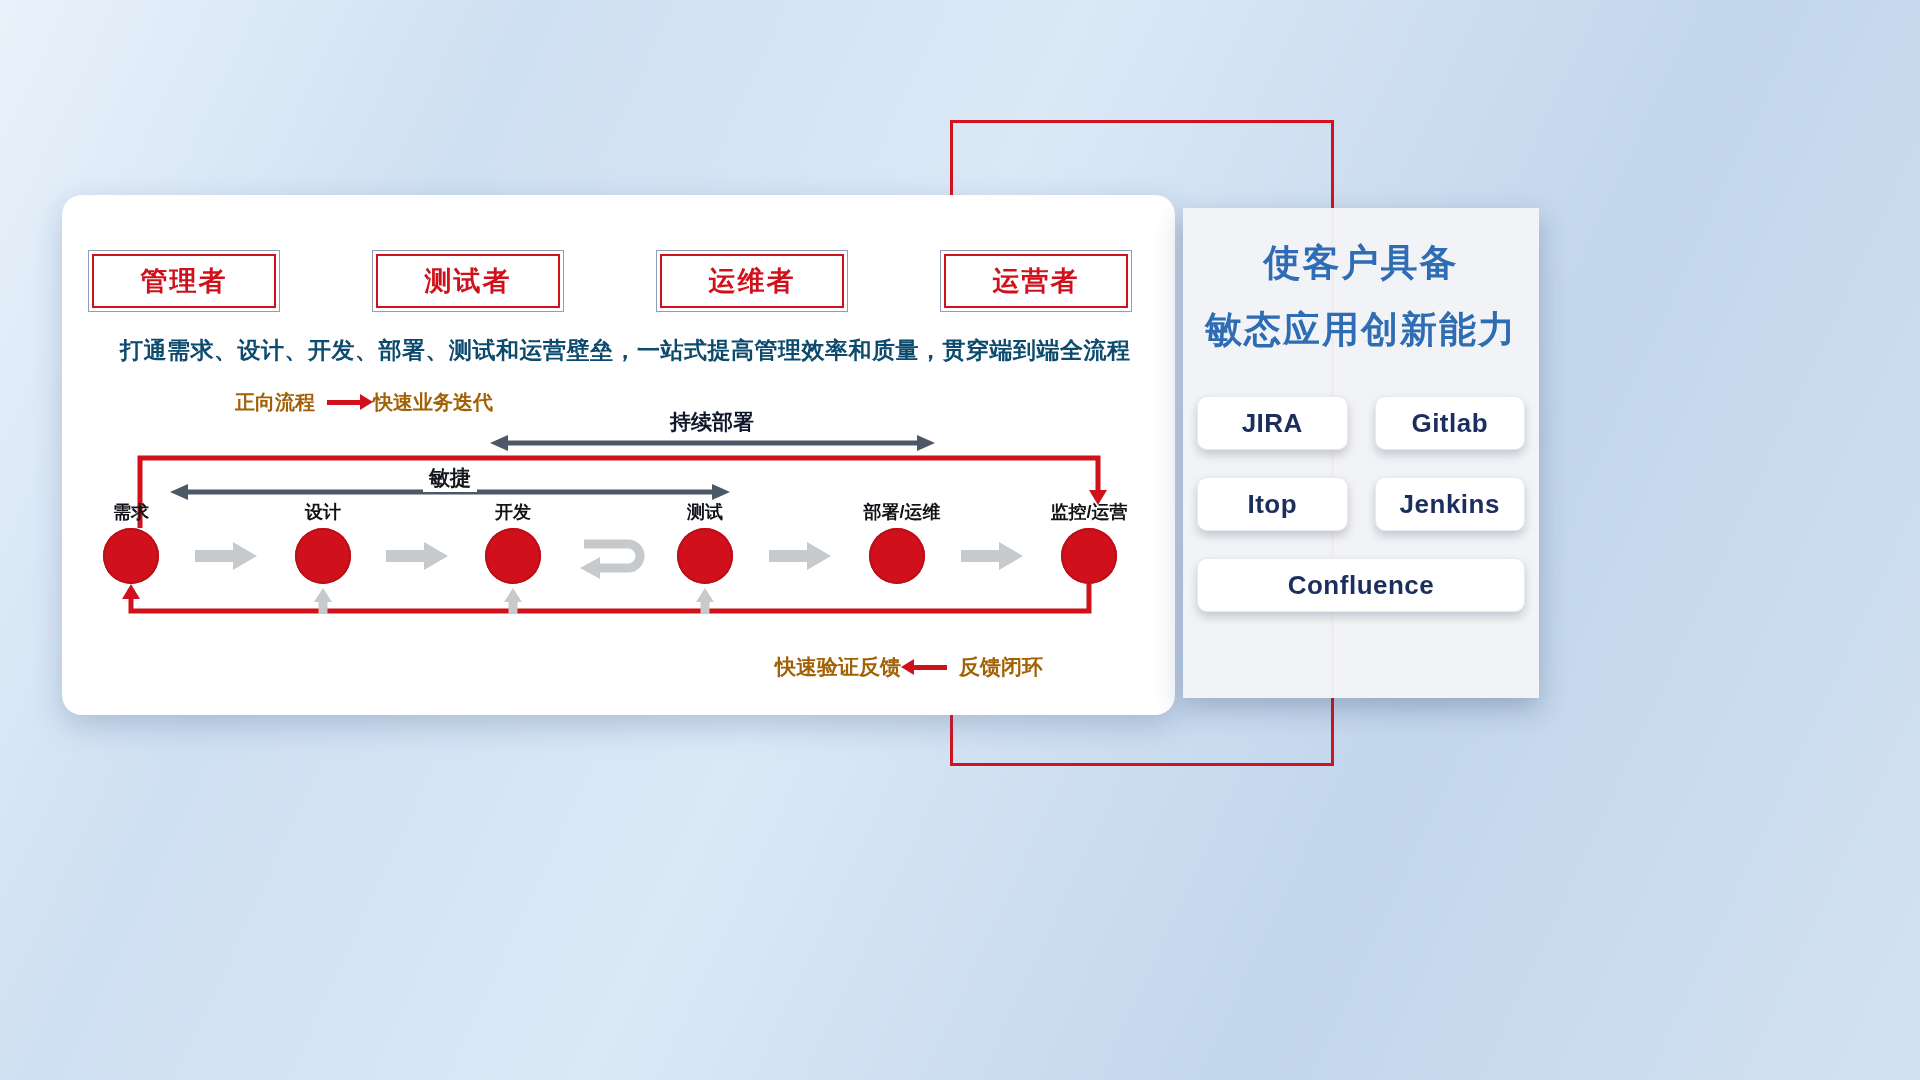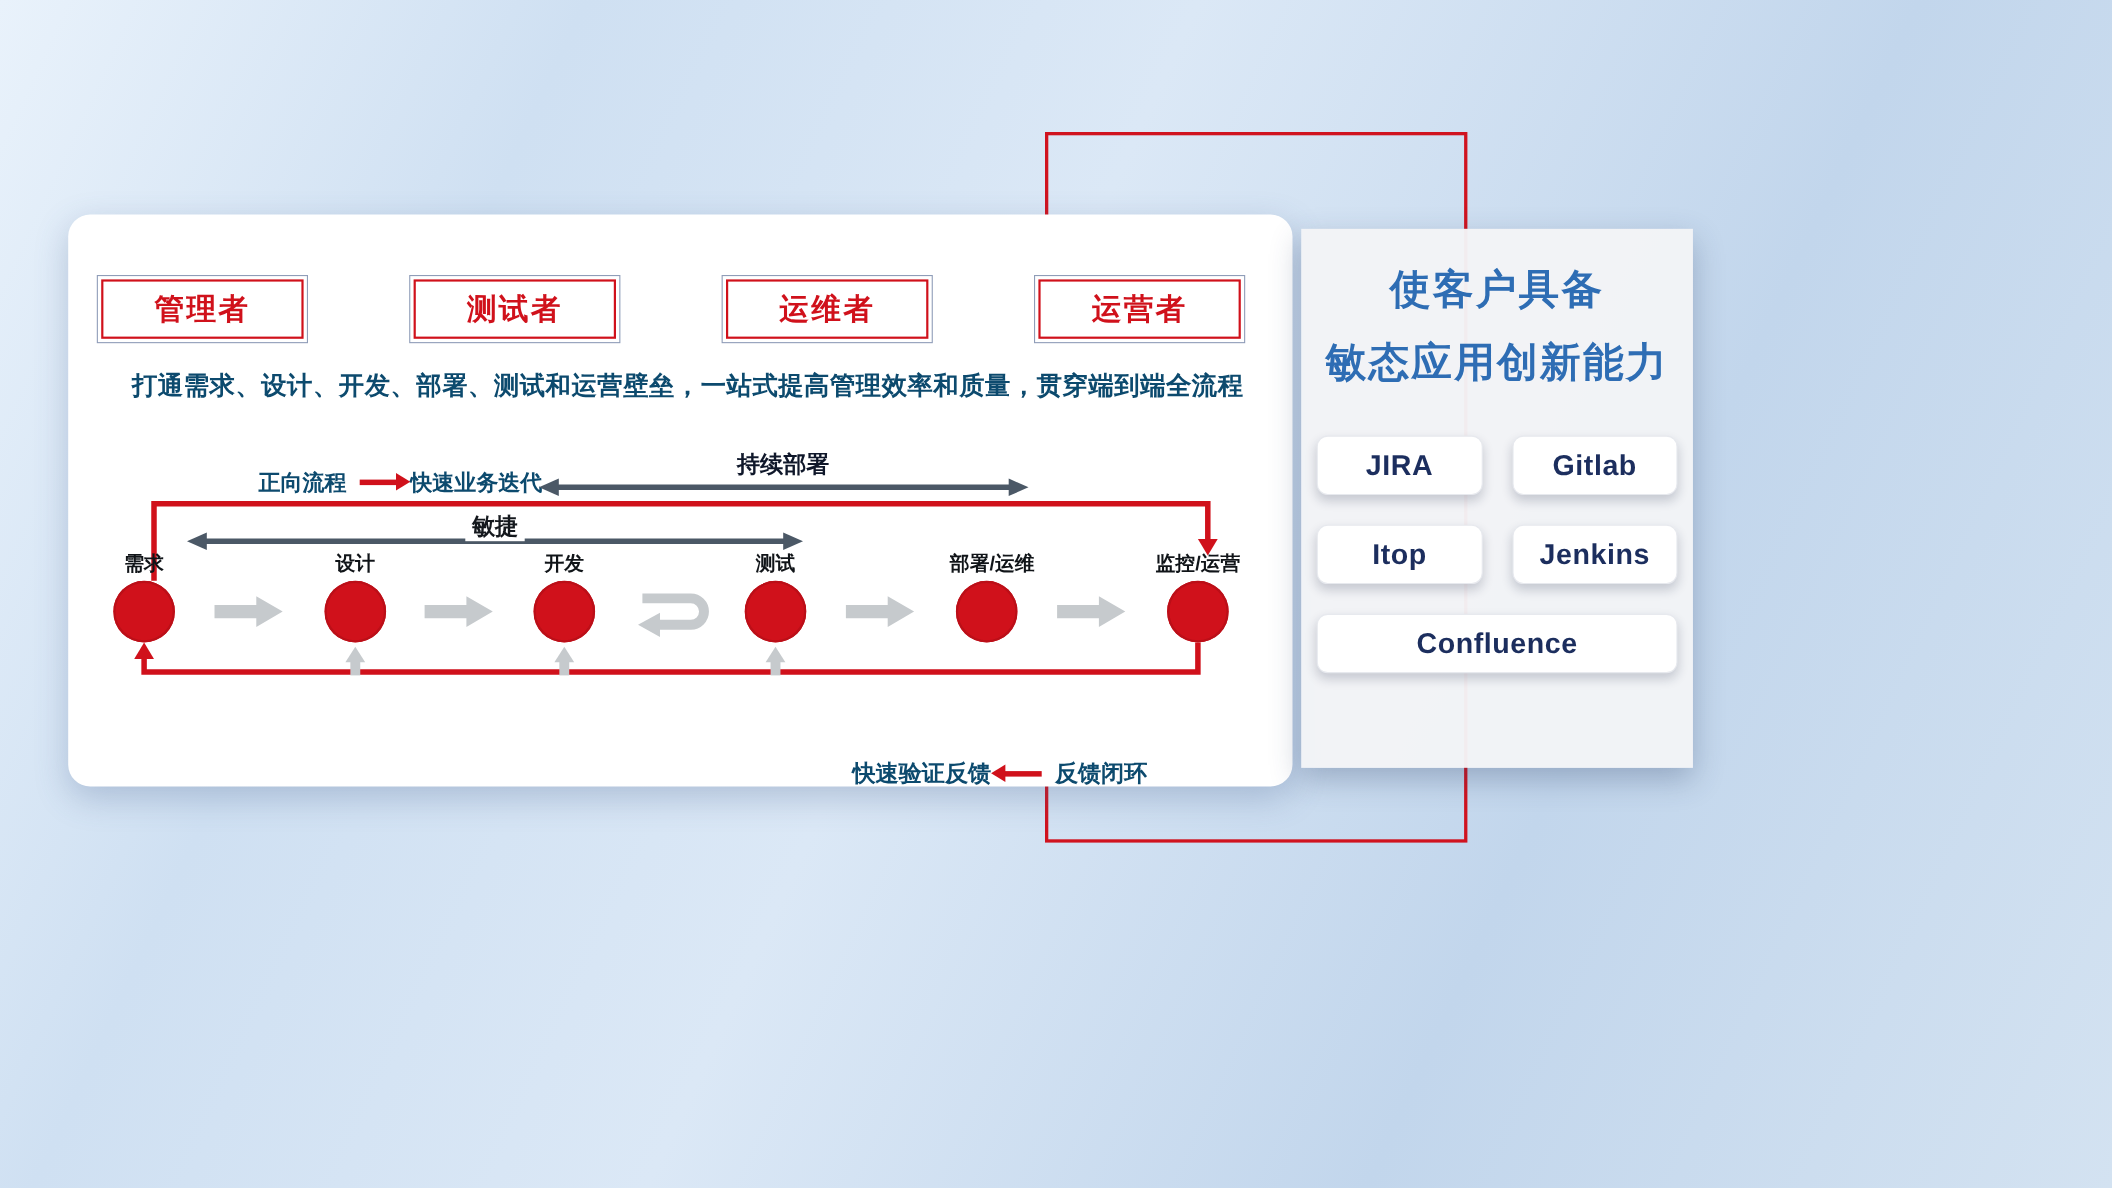--- a/index.html
+++ b/index.html
@@ -40,21 +40,21 @@
   }
   .role-box span{
     color:#d0111b;font-size:27px;font-weight:700;letter-spacing:2px;
   }
   .desc{
     position:absolute;left:46px;top:140px;width:1050px;
     font-size:23px;font-weight:700;color:#0c4a6e;letter-spacing:0.5px;white-space:nowrap;margin-left:12px;
   }
   .legend{
     position:absolute;display:flex;align-items:center;gap:12px;
-    font-size:20px;font-weight:700;color:#0c4a6e;white-space:nowrap;margin-top:36px;
+    font-size:20px;font-weight:700;color:#a16207;white-space:nowrap;
   }
   .legend-forward{left:173px;top:194px;}
   .legend-feedback{left:713px;top:458px;font-size:21px;}
   .arrow-right-red,.arrow-left-red{
     position:relative;display:inline-block;width:34px;height:5px;background:#d0111b;
   }
   .arrow-right-red::after{
     content:"";position:absolute;right:-12px;top:-6px;
     border-left:13px solid #d0111b;border-top:8.5px solid transparent;border-bottom:8.5px solid transparent;
   }

